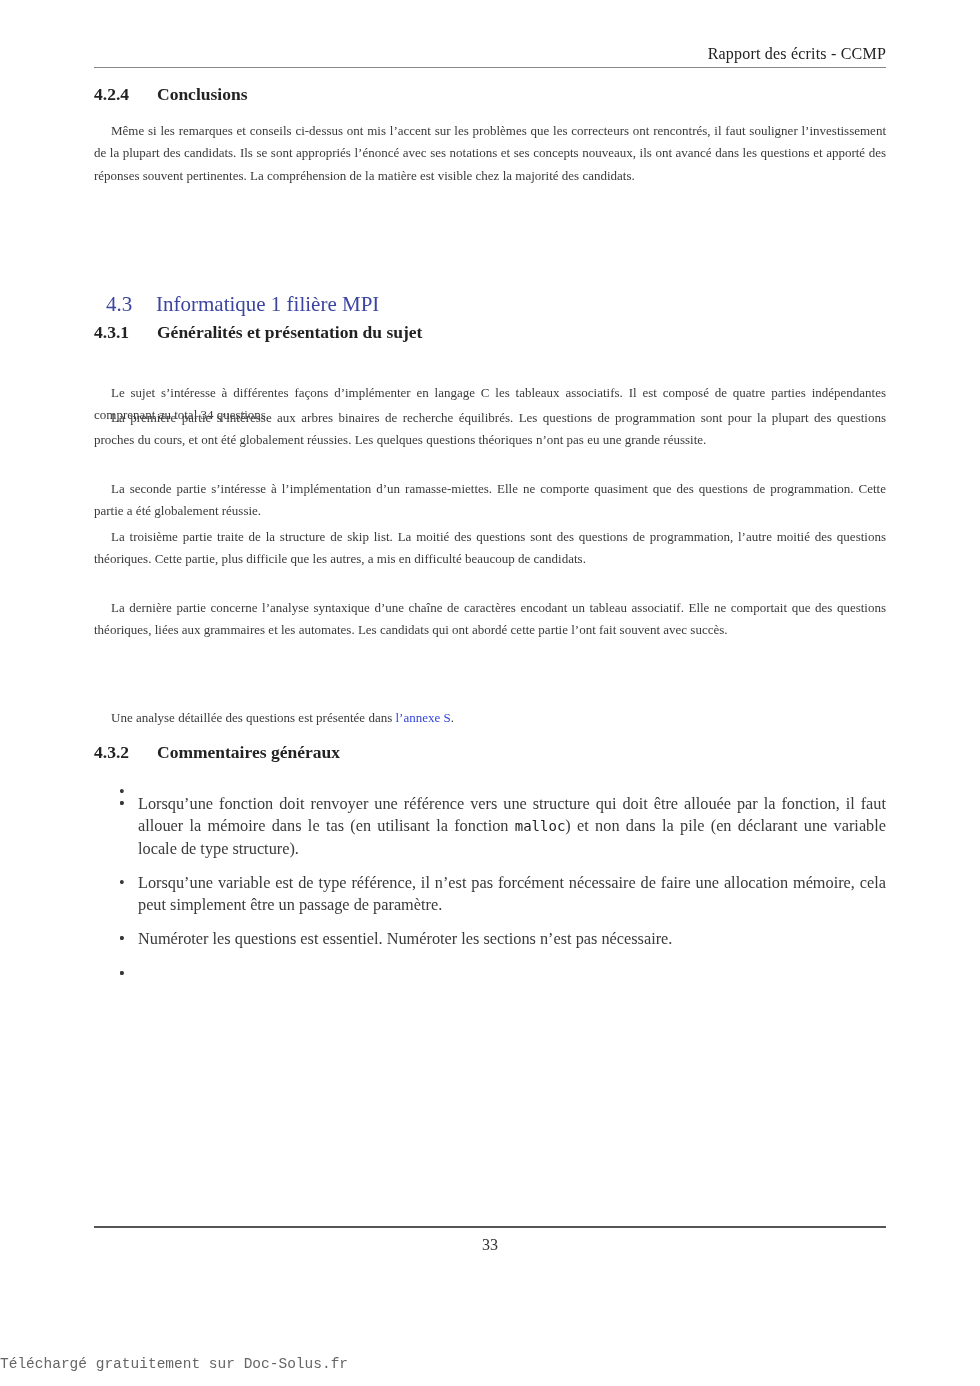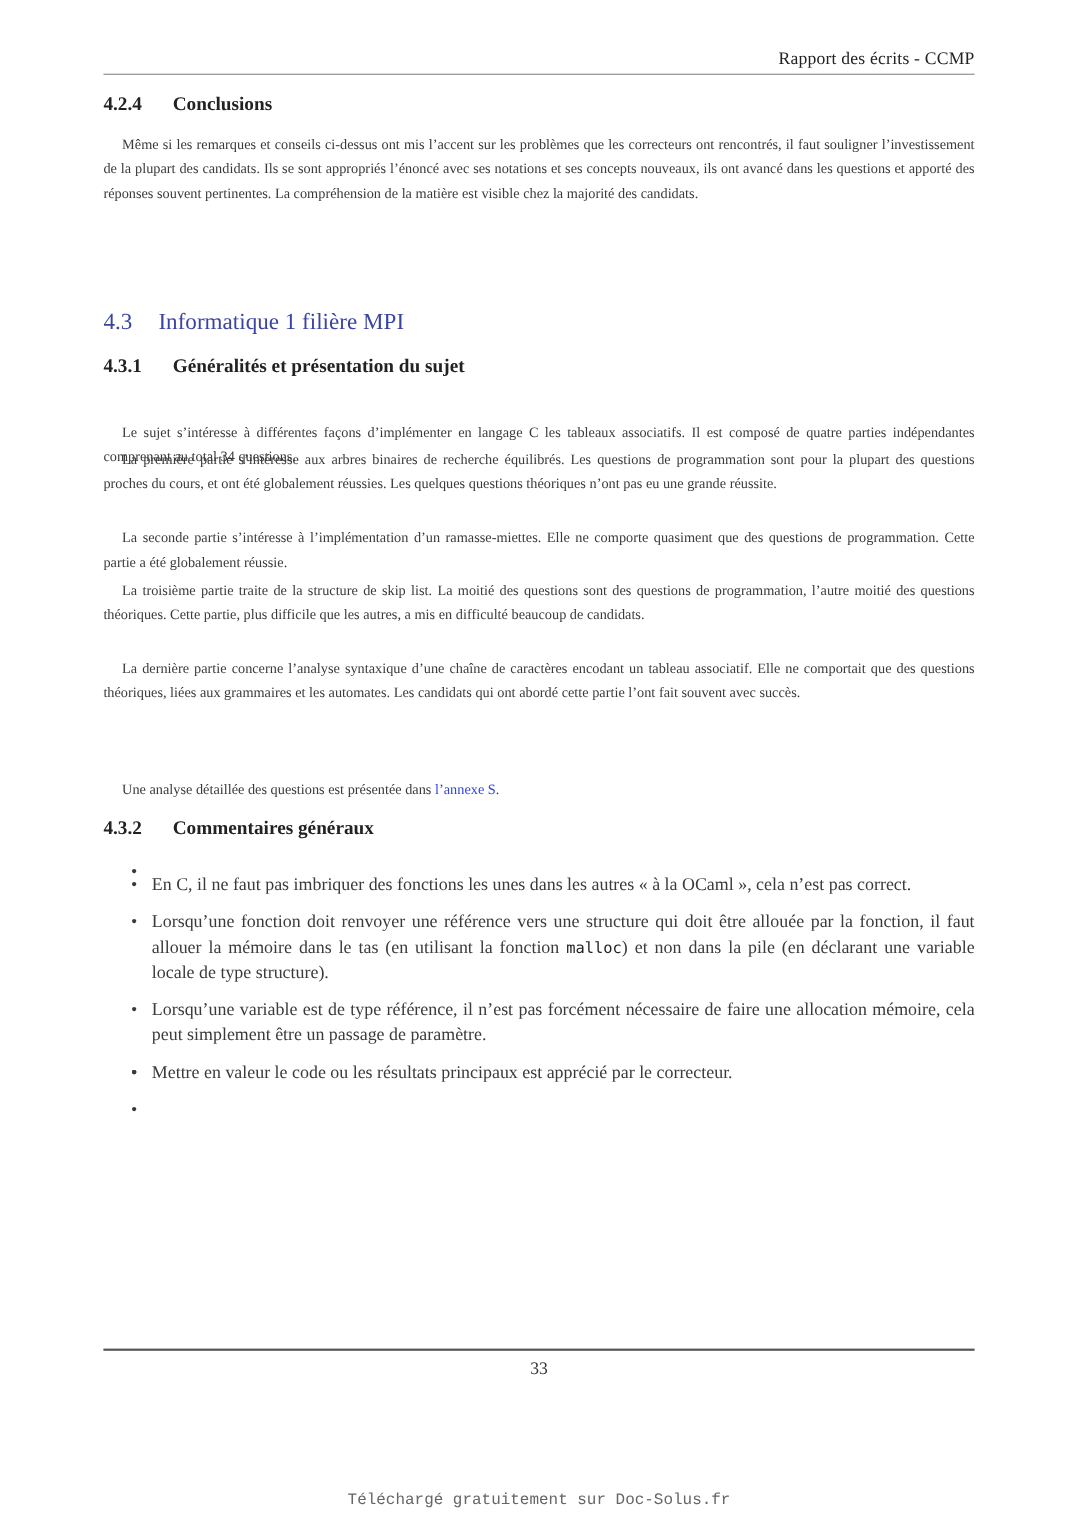--- a/index.html
+++ b/index.html
@@ -3,32 +3,32 @@
 <meta charset="utf-8">
 <style>
   html, body { margin: 0; padding: 0; background: #ffffff; }
   body { width: 980px; height: 1386px; position: relative; overflow: hidden;
          font-family: "Liberation Serif", "DejaVu Serif", serif; color: #333; }
   .page { position: absolute; left: 94px; width: 792px; top: 0; }
   .running-header { position: absolute; top: 45px; right: 0; font-size: 16px; color: #222; letter-spacing: 0.2px; }
   .header-rule { position: absolute; top: 67px; left: 0; width: 792px; height: 1px; background: #888; }
   h3 { font-size: 17.5px; font-weight: bold; color: #222; margin: 0; position: absolute; left: 0; }
   h3 .num { display: inline-block; width: 63px; }
-  h2 { font-size: 21px; font-weight: normal; color: #3b45a0; margin: 0; position: absolute; left: 0; }
+  h2 { font-size: 21px; font-weight: normal; color: #3b45a0; margin: 12px; position: absolute; left: 0; }
   h2 .num { display: inline-block; width: 50px; }
   p { margin: 0; font-size: 13px; line-height: 22.3px; text-align: justify; position: absolute; left: 0; width: 792px; color: #3a3a3a; }
   p.indent { text-indent: 17px; }
   a.link { color: #3344dd; text-decoration: none; }
   ul { list-style: none; margin: 0; padding: 0; position: absolute; left: 0; width: 792px; }
   li { position: relative; padding-left: 44px; font-size: 16.3px; line-height: 22.3px; text-align: justify; color: #3a3a3a; }
   li .bullet { position: absolute; left: 25px; top: 0; }
   code { font-family: "DejaVu Sans Mono", "Liberation Mono", monospace; font-size: 14px; color: #222; margin-top: 34px; }
   .footer-rule { position: absolute; top: 1226px; left: 0; width: 792px; height: 2px; background: #555; }
   .page-number { position: absolute; top: 1236px; left: 0; width: 792px; text-align: center; font-size: 16px; color: #333; }
-  .watermark { position: absolute; top: 1356px; left: 0; width: 980px; text-align: center;
+  .watermark { position: absolute; top: 1356px; left: 0; width: 980px; 
                font-family: "Liberation Mono", "DejaVu Sans Mono", monospace; font-size: 14.5px; color: #666; }
 </style>
 </head>
 <body>
 
 <div class="page">
   <div class="running-header">Rapport des écrits - CCMP</div>
   <div class="header-rule"></div>
 
   <h3 style="top:84px;">
@@ -49,26 +49,26 @@
   <p class="indent" style="top:526px;">La troisième partie traite de la structure de skip list. La moitié des questions sont des questions de programmation, l’autre moitié des questions théoriques. Cette partie, plus difficile que les autres, a mis en difficulté beaucoup de candidats.</p>
   <p class="indent" style="top:597px;">La dernière partie concerne l’analyse syntaxique d’une chaîne de caractères encodant un tableau associatif. Elle ne comportait que des questions théoriques, liées aux grammaires et les automates. Les candidats qui ont abordé cette partie l’ont fait souvent avec succès.</p>
   <p class="indent" style="top:690px;margin-top:17px;"><span>Une analyse détaillée des questions est présentée dans </span><a class="link" href="#">l’annexe S</a><span>.</span></p>
 
   <h3 style="top:742px;">
     <span class="num">4.3.2</span><span>Commentaires généraux</span>
   </h3>
 
   <ul style="top:781px;">
     <li style="margin-bottom:12px;"><span class="bullet">•</span></li>
-    <li style="margin-bottom:12px;"><span class="bullet">•</span><span>En C, il ne faut pas imbriquer des fonctions les unes dans les autres « à la OCaml », cela n’est pas correct.</span></li>
+    <li style="margin-bottom:12px;"><span class="bullet">•</span></li>
     <li style="margin-bottom:12px;"><span class="bullet">•</span><span>Lorsqu’une fonction doit renvoyer une référence vers une structure qui doit être allouée par la fonction, il faut allouer la mémoire dans le tas (en utilisant la fonction </span><code>malloc</code><span>) et non dans la pile (en déclarant une variable locale de type structure).</span></li>
     <li style="margin-bottom:12px;"><span class="bullet">•</span><span>Lorsqu’une variable est de type référence, il n’est pas forcément nécessaire de faire une allocation mémoire, cela peut simplement être un passage de paramètre.</span></li>
     <li style="margin-bottom:12px;"><span class="bullet">•</span></li>
+    <li style="margin-bottom:12px;"><span class="bullet">•</span><span>Numéroter les questions est essentiel. Numéroter les sections n’est pas nécessaire.</span></li>
     <li style="margin-bottom:12px;"><span class="bullet">•</span></li>
-    <li style="margin-bottom:12px;"><span class="bullet">•</span><span>Mettre en valeur le code ou les résultats principaux est apprécié par le correcteur.</span></li>
     <li><span class="bullet">•</span></li>
   </ul>
 
   <div class="footer-rule"></div>
   <div class="page-number">33</div>
 </div>
 
 <div class="watermark">Téléchargé gratuitement sur Doc-Solus.fr</div>
 
 </body></html>

